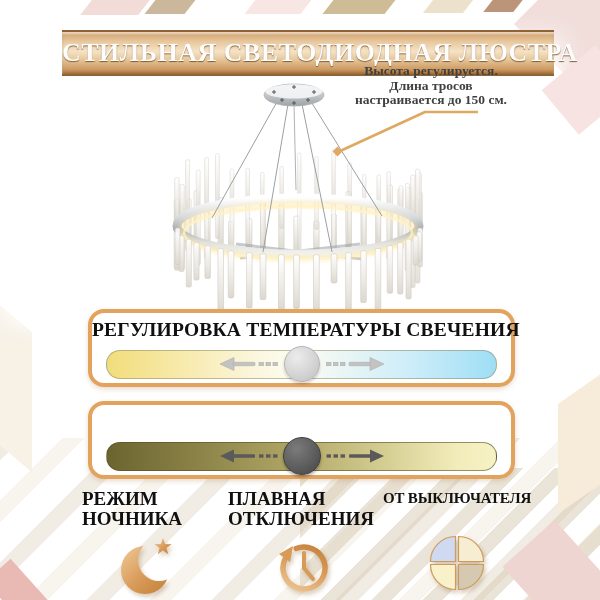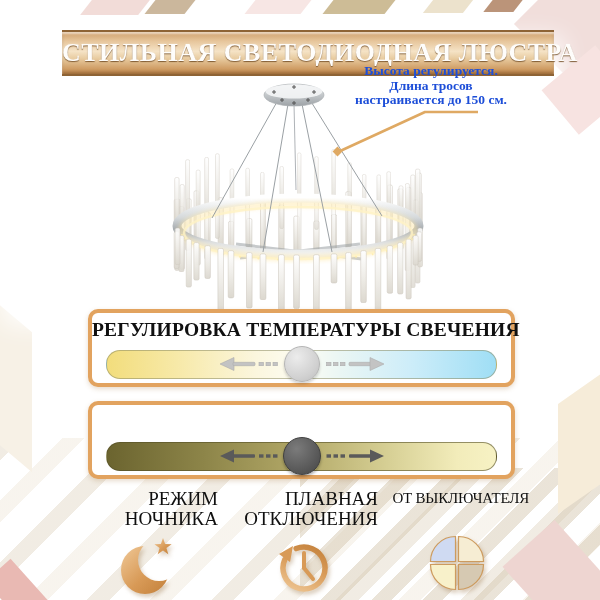--- a/index.html
+++ b/index.html
@@ -34,28 +34,28 @@
     font-size:26px;font-weight:bold;color:#fefdfb;letter-spacing:.5px;
     text-shadow:0 1px 1px rgba(110,72,30,.85),0 0 2px rgba(255,255,255,.35);
   }
   .white-zone{
     left:22px;top:56px;width:522px;height:250px;background:#fff;
     box-shadow:0 0 24px 18px #fff;
   }
   
   .annotation{
     left:338px;top:64px;width:186px;text-align:center;
-    font-size:13.5px;font-weight:bold;color:#1d4ed8;line-height:14.5px;
+    font-size:13.5px;font-weight:bold;color:#404040;line-height:14.5px;
   }
   
   .chandelier{left:60px;top:70px;width:430px;height:240px;}
   
   .panel{
     left:88px;width:427px;height:78px;box-sizing:border-box;
-    background:#fff;border:4px solid #e2a35f;border-radius:10px;
+    background:#fff;border:4px solid #e2a35f;border-radius:16px;
     box-shadow:0 2px 5px rgba(175,135,85,.3), inset 0 0 0 2px #ffffff;
   }
   .panel-temp{top:309px;}
   .panel-bright{top:401px;}
   .panel-title{
     margin-top:6px;text-align:center;font-size:19.5px;font-weight:bold;color:#101010;
     white-space:nowrap;letter-spacing:.2px;
   }
   .track{
     position:absolute;left:14px;right:14px;top:37px;height:27px;border-radius:14px;
@@ -78,21 +78,21 @@
   }
   .knob-bright{
     width:36px;height:36px;top:32px;
     background:radial-gradient(circle at 35% 30%,#7b7b7b,#585858 65%,#454545);
     border:1px solid #3f3f3f;box-shadow:0 2px 3px rgba(0,0,0,.3);
   }
   .arrow{position:absolute;top:40px;width:60px;height:22px;}
   .arrow-left{right:calc(50% + 22px);}
   .arrow-right{left:calc(50% + 22px);}
   
-  .feat{position:absolute;top:489px;text-align:right;color:#101010;font-weight:normal;}
+  .feat{position:absolute;top:489px;text-align:left;color:#101010;font-weight:bold;}
   .feat .l1{font-size:19px;line-height:20px;white-space:nowrap;}
   .feat .l2{font-size:19px;line-height:20px;white-space:nowrap;}
   .feat-modes .l2{font-size:15px;line-height:16px;margin-top:1px;letter-spacing:-.2px;}
   .feat-night{left:82px;width:136px;}
   .feat-timer{left:228px;width:150px;}
   .feat-modes{left:383px;width:146px;}
   .feat-icon{position:absolute;filter:drop-shadow(2px 3px 2px rgba(150,110,60,.35));}
   .icon-moon{left:118px;top:534px;}
   .icon-timer{left:271px;top:533px;}
   .icon-modes{left:424px;top:531px;}

